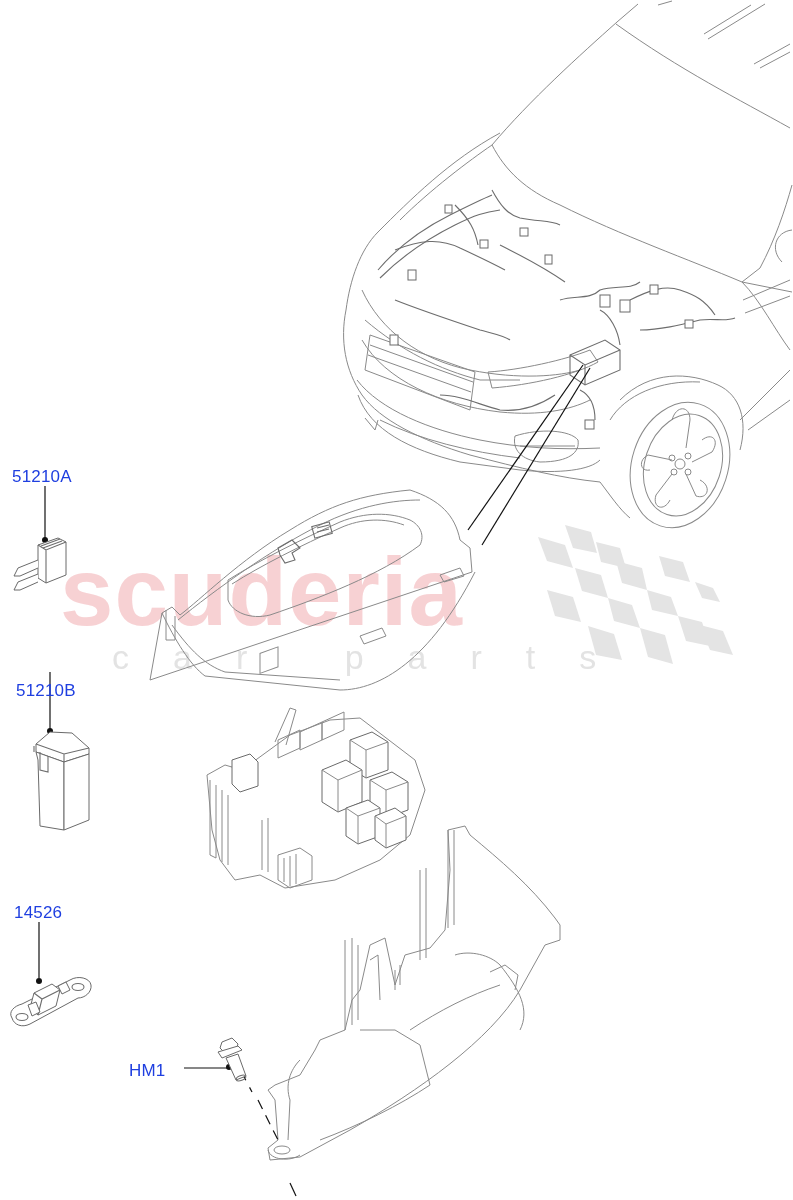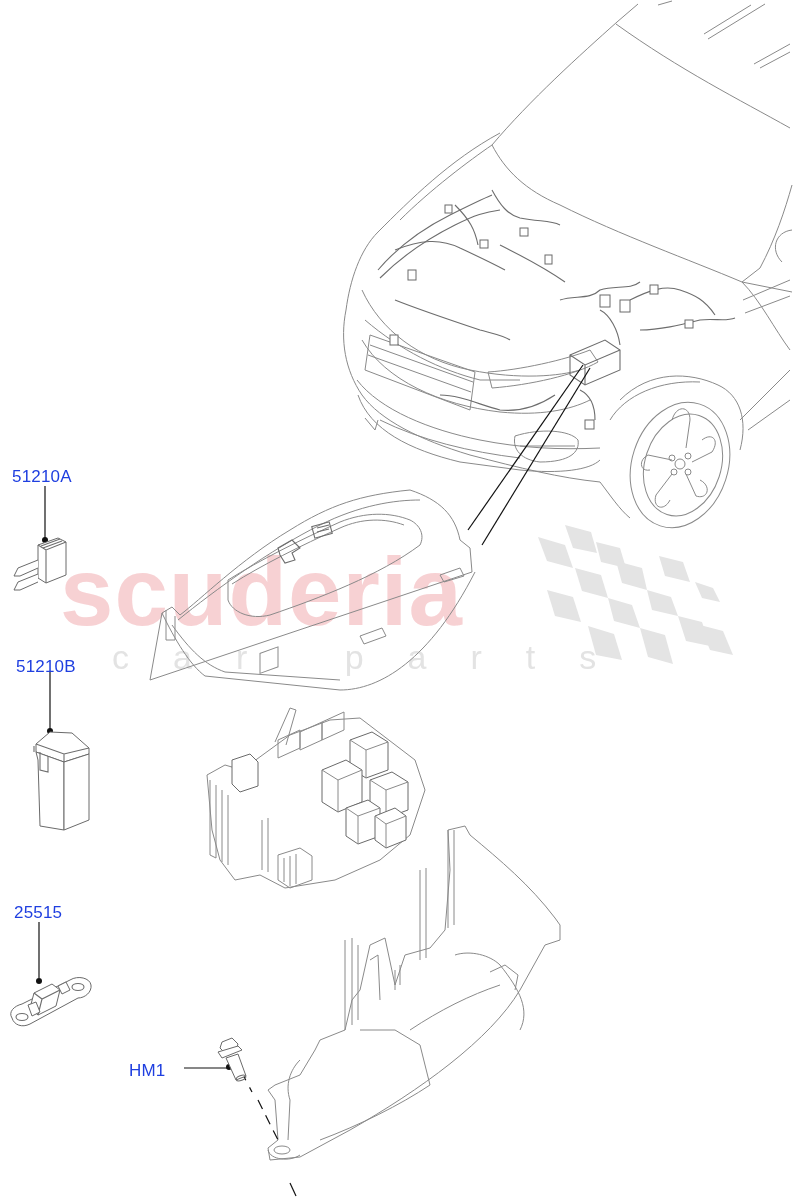--- a/index.html
+++ b/index.html
@@ -278,16 +278,16 @@
       <line class="lead" x1="184" y1="1068" x2="227" y2="1068"></line>
       <circle class="dot" cx="229" cy="1067" r="3"></circle>
       <path class="pt" d="M222,1042 L232,1038 L238,1044 L236,1050 L226,1054 L220,1048 Z"></path>
       <path class="pt" d="M218,1052 L238,1046 L242,1050 L222,1058 Z"></path>
       <path class="pt" d="M226,1058 L238,1054 L246,1076 L236,1080 Z"></path>
       <ellipse class="ln2" cx="241" cy="1078" rx="5" ry="2.5" transform="rotate(-20 241 1078)"></ellipse>
     </g>
   </svg>
 
   <div class="label" style="left:12px; top:468px;">51210A</div>
-  <div class="label" style="left:16px; top:658px;">51210B</div>
-  <div class="label" style="left:14px; top:904px;">25515</div>
+  <div class="label" style="left:16px; top:682px;">51210B</div>
+  <div class="label" style="left:14px; top:904px;">14526</div>
   <div class="label" style="left:129px; top:1062px;">HM1</div>
 </div>
 
 </body></html>

